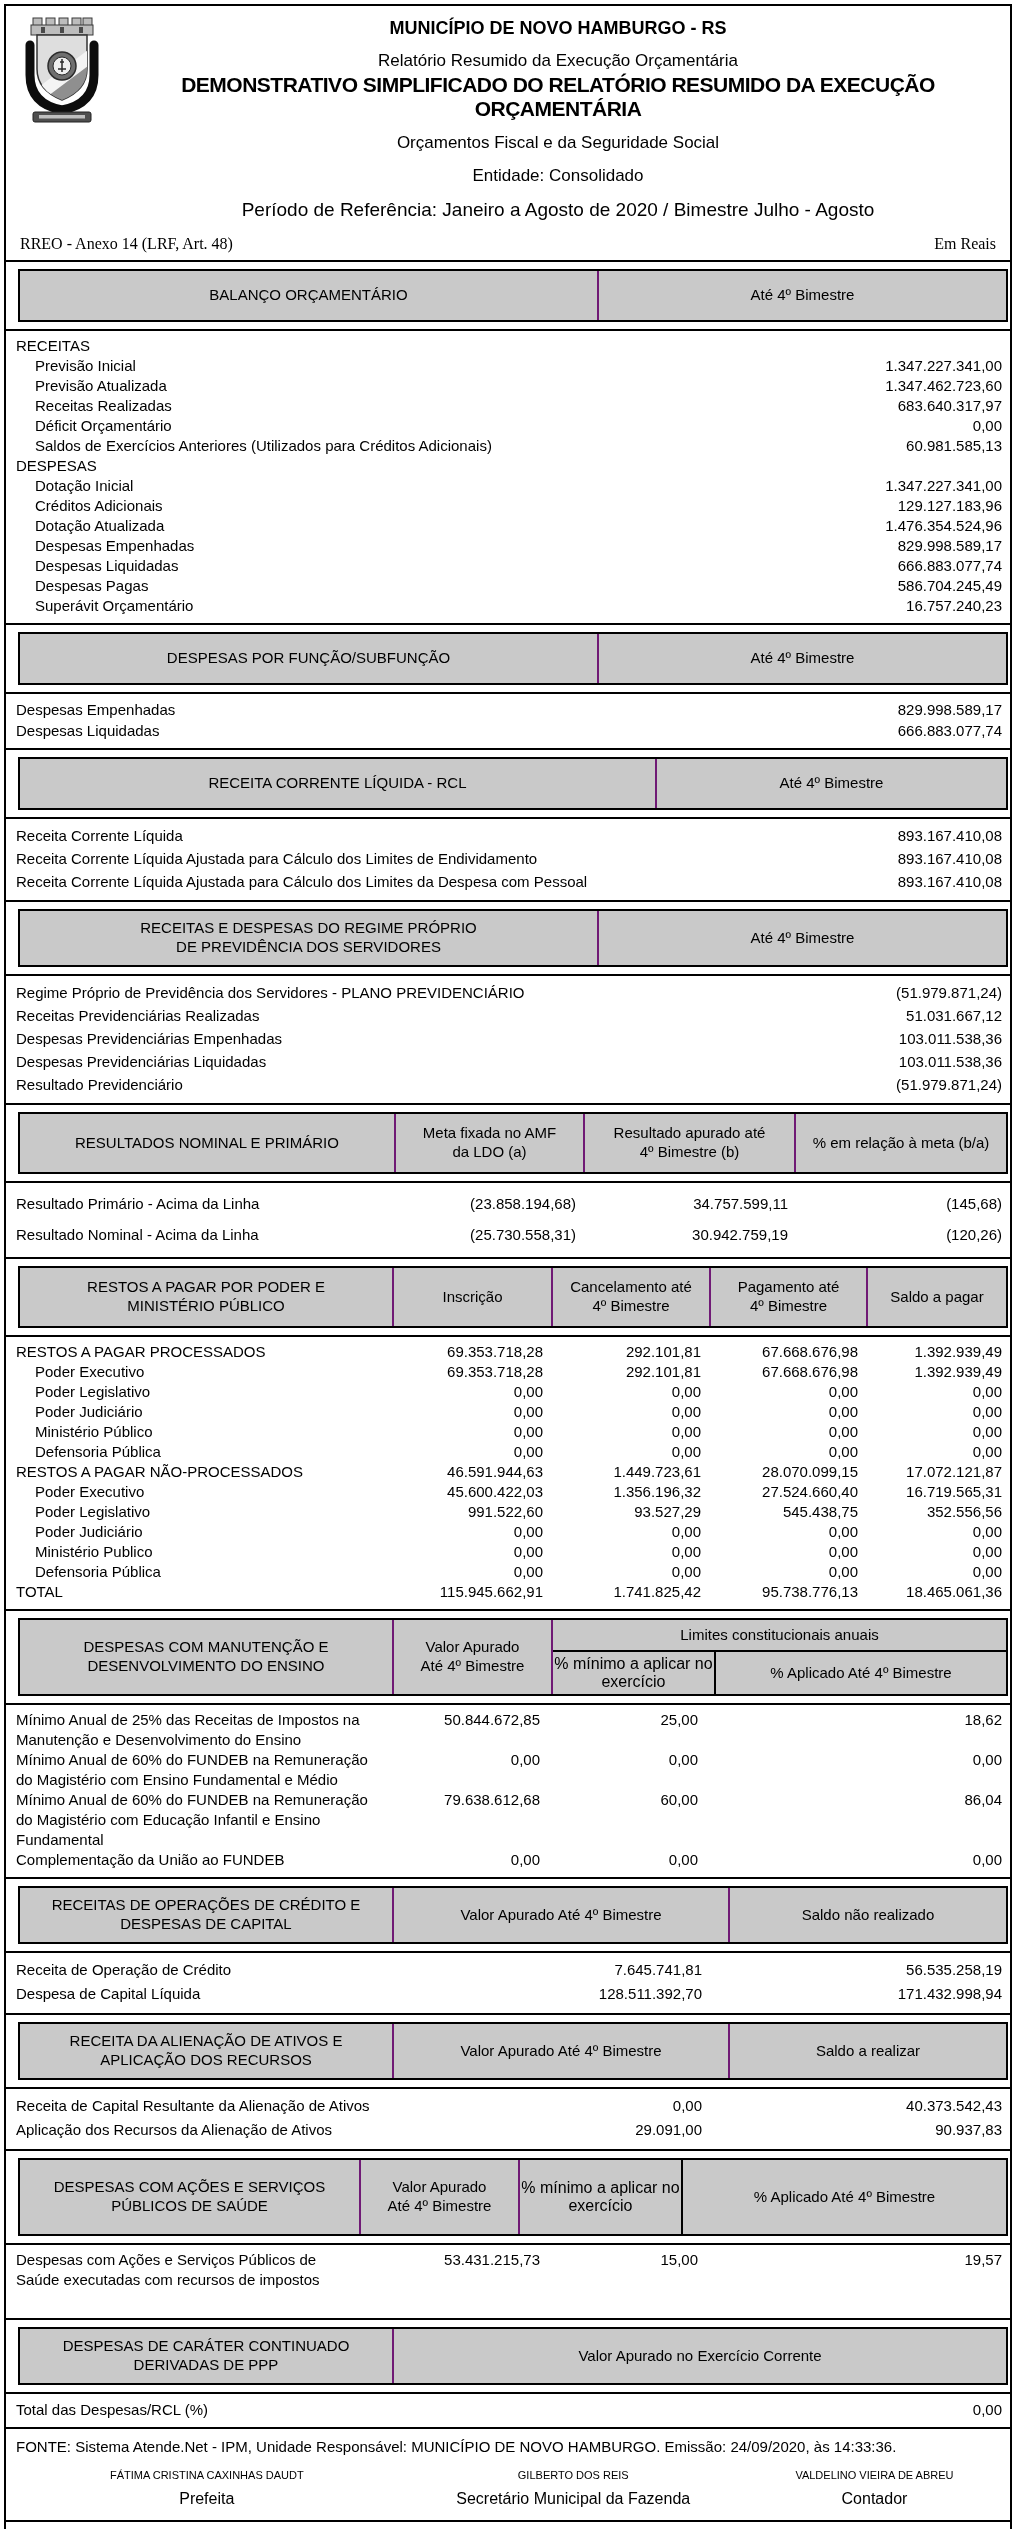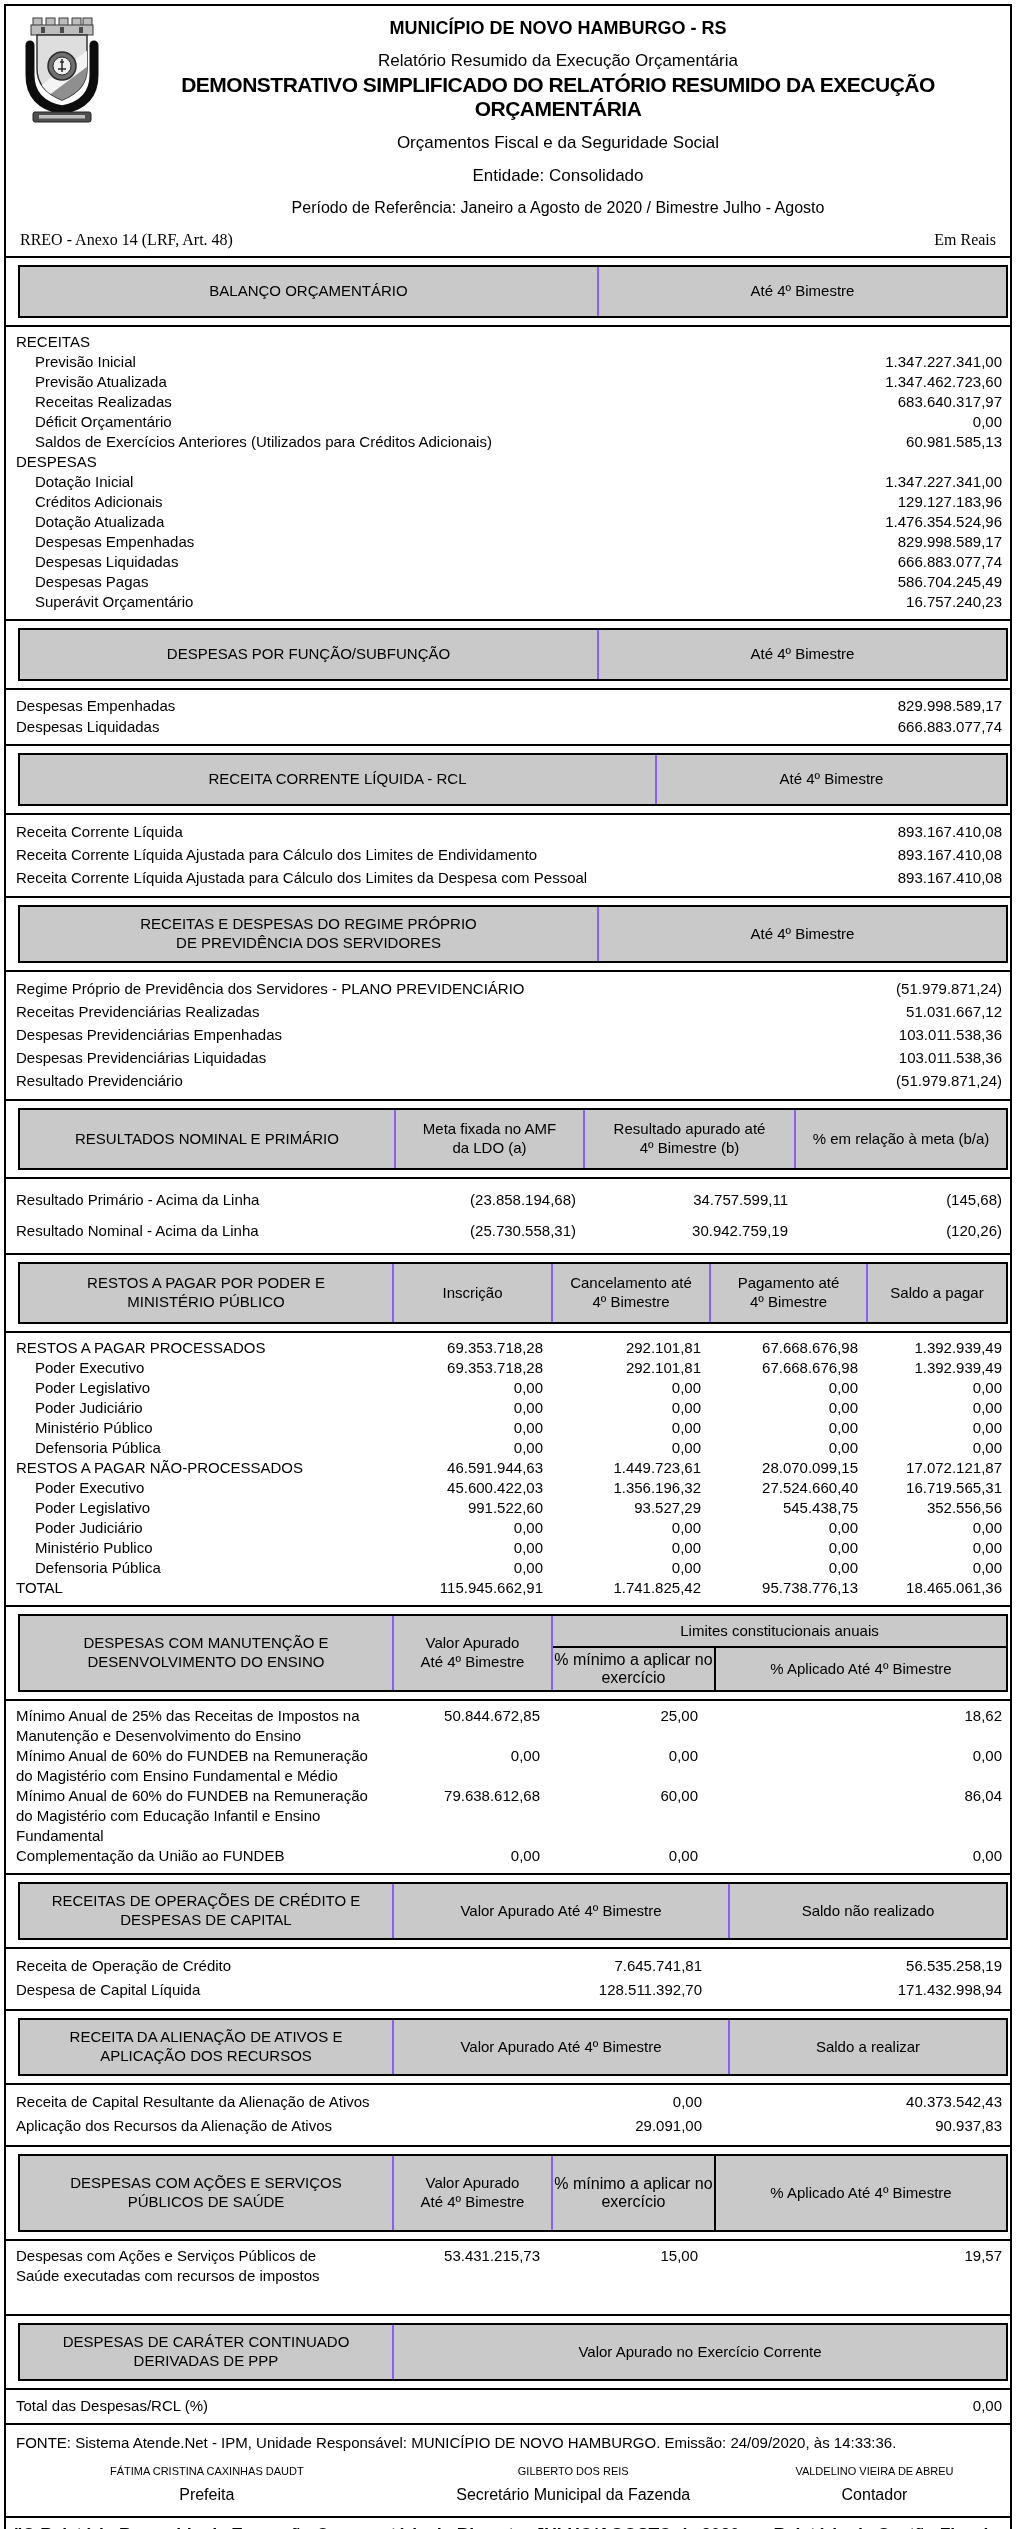--- a/index.html
+++ b/index.html
@@ -8,28 +8,28 @@
 
   
   .doc-header{position:relative;border-bottom:2px solid #000;padding:8px 6px 2px;}
   .logo{position:absolute;left:10px;top:10px;width:92px;height:108px;}
   .title-block{margin-left:100px;text-align:center;}
   .t-muni{font-weight:bold;font-size:18px;margin:4px 0 12px;}
   .t-sub1{font-size:17px;margin:0 0 2px;}
   .t-main{font-weight:bold;font-size:21px;letter-spacing:-0.5px;margin:0 0 12px;}
   .t-sub2{font-size:17px;margin:0 0 13px;}
   .t-ent{font-size:17px;margin:0 0 13px;}
-  .t-per{font-size:16px;margin:0 0 12px;}
+  .t-per{font-size:19px;margin:0 0 12px;}
   .rreo-line{display:flex;justify-content:space-between;font-family:"Liberation Serif",serif;font-size:16px;padding:2px 8px 5px 8px;}
 
   
   .bar{background:#c9c9c9;border:2px solid #000;margin:7px 2px 7px 12px;display:flex;align-items:stretch;
        text-align:center;font-size:15px;line-height:1.25;}
   .bar .c{display:flex;align-items:center;justify-content:center;white-space:pre-line;box-sizing:border-box;padding:2px 4px;}
-  .bar .c + .c, .bar .grp{border-left:2px solid #8b5cf6;}
+  .bar .c + .c, .bar .grp{border-left:2px solid #701a75;}
   .fx{flex:1;}
   .h55 .c{min-height:49px;}
   .h60 .c{min-height:54px;}
   .h64 .c{min-height:58px;}
   .h76{min-height:74px;}
   .grp{flex:1;display:flex;flex-direction:column;box-sizing:border-box;}
   .grp .span{height:30px;display:flex;align-items:center;justify-content:center;border-bottom:2px solid #000;}
   .grp .subrow{flex:1;display:flex;}
   .grp .subrow .sc{display:flex;align-items:center;justify-content:center;box-sizing:border-box;white-space:pre-line;}
   .sc.min{width:163px;font-size:16px;line-height:1.15;border-right:2px solid #000;}
@@ -514,21 +514,21 @@
 
         <div class="row rowCred lh24">
           <span class="lab">Aplicação dos Recursos da Alienação de Ativos</span>
           <span class="v v1">29.091,00</span>
           <span class="v">90.937,83</span>
         </div>
       </div>
   </div>
 
   <div class="bar h76">
-    <div class="c" style="width:372px">DESPESAS COM AÇÕES E SERVIÇOS
+    <div class="c" style="width:339px">DESPESAS COM AÇÕES E SERVIÇOS
 PÚBLICOS DE SAÚDE</div>
     <div class="c" style="width:159px">Valor Apurado
 Até 4º Bimestre</div>
     <div class="grp">
       <div class="subrow">
         <div class="sc min">% mínimo a aplicar no
 exercício</div>
         <div class="sc apl">% Aplicado Até 4º Bimestre</div>
       </div>
     </div>

